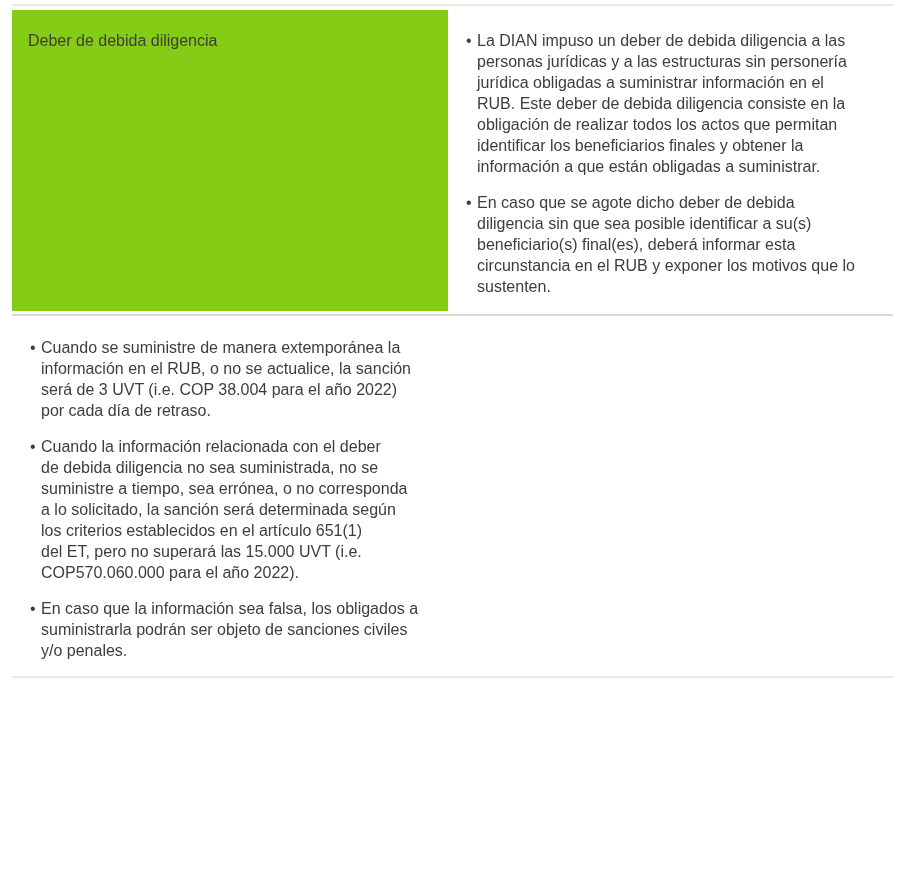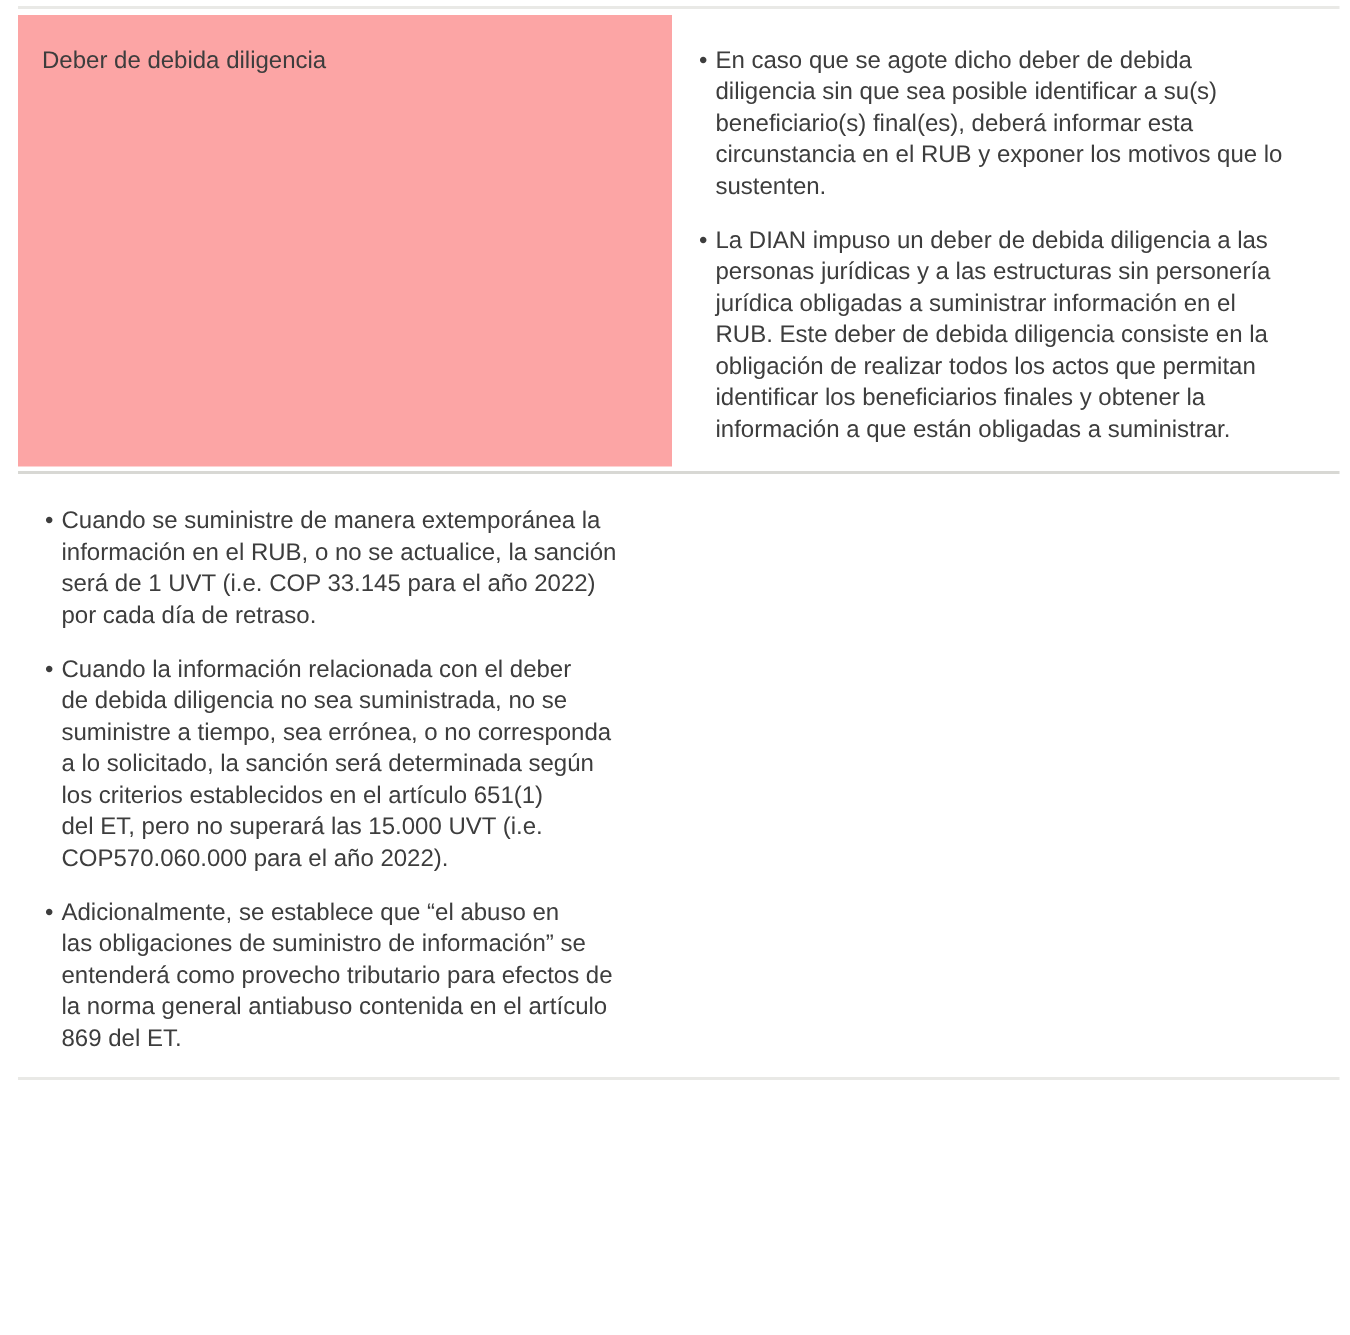--- a/index.html
+++ b/index.html
@@ -29,21 +29,21 @@
     background: #d8d8d4;
     margin: 3px 0 1px 0;
   }
   .table-row {
     display: flex;
     align-items: stretch;
   }
   .label-cell {
     flex: 0 0 436px;
     box-sizing: border-box;
-    background: #fca5a5;
+    background: #84cc16;
     padding: 20px 20px 16px 16px;
   }
   .content-cell {
     flex: 1;
     box-sizing: border-box;
     background: #ffffff;
     padding: 20px 6px 14px 18px;
   }
   ul.bullets {
     margin: 0;
@@ -71,55 +71,53 @@
 
 <div class="doc">
   <div class="rule rule-top"></div>
 
   <div class="table-row">
     <div class="label-cell">
       <span>Deber de debida diligencia</span>
     </div>
     <div class="content-cell">
       <ul class="bullets">
-        <li><span class="bullet-glyph">•</span><span class="bullet-text">En caso que se agote dicho deber de debida
-diligencia sin que sea posible identificar a su(s)
-beneficiario(s) final(es), deberá informar esta
-circunstancia en el RUB y exponer los motivos que lo
-sustenten.</span></li>
         <li><span class="bullet-glyph">•</span><span class="bullet-text">La DIAN impuso un deber de debida diligencia a las
 personas jurídicas y a las estructuras sin personería
 jurídica obligadas a suministrar información en el
 RUB. Este deber de debida diligencia consiste en la
 obligación de realizar todos los actos que permitan
 identificar los beneficiarios finales y obtener la
 información a que están obligadas a suministrar.</span></li>
+        <li><span class="bullet-glyph">•</span><span class="bullet-text">En caso que se agote dicho deber de debida
+diligencia sin que sea posible identificar a su(s)
+beneficiario(s) final(es), deberá informar esta
+circunstancia en el RUB y exponer los motivos que lo
+sustenten.</span></li>
       </ul>
     </div>
   </div>
 
   <div class="divider"></div>
 
   <div class="table-row">
     <div class="content-cell">
       <ul class="bullets">
         <li><span class="bullet-glyph">•</span><span class="bullet-text">Cuando se suministre de manera extemporánea la
 información en el RUB, o no se actualice, la sanción
-será de 1 UVT (i.e. COP 33.145 para el año 2022)
+será de 3 UVT (i.e. COP 38.004 para el año 2022)
 por cada día de retraso.</span></li>
         <li><span class="bullet-glyph">•</span><span class="bullet-text">Cuando la información relacionada con el deber
 de debida diligencia no sea suministrada, no se
 suministre a tiempo, sea errónea, o no corresponda
 a lo solicitado, la sanción será determinada según
 los criterios establecidos en el artículo 651(1)
 del ET, pero no superará las 15.000 UVT (i.e.
 COP570.060.000 para el año 2022).</span></li>
-        <li><span class="bullet-glyph">•</span><span class="bullet-text">Adicionalmente, se establece que “el abuso en
-las obligaciones de suministro de información” se
-entenderá como provecho tributario para efectos de
-la norma general antiabuso contenida en el artículo
-869 del ET.</span></li>
+        <li><span class="bullet-glyph">•</span><span class="bullet-text">En caso que la información sea falsa, los obligados a
+suministrarla podrán ser objeto de sanciones civiles
+y/o penales.</span></li>
       </ul>
     </div>
   </div>
 
   <div class="rule rule-bottom"></div>
 </div>
 
 </body></html>

